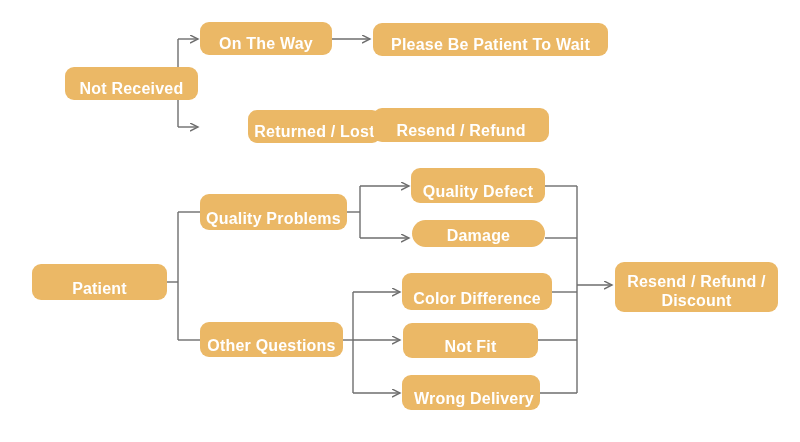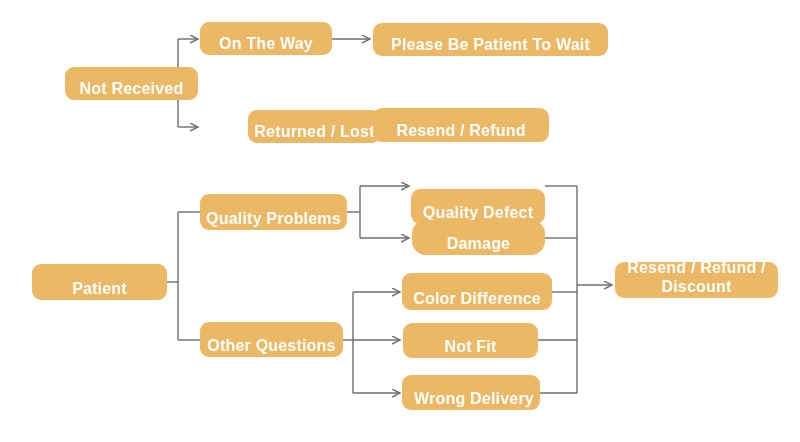--- a/index.html
+++ b/index.html
@@ -94,32 +94,32 @@
       </div>
       <div class="node" style="left: 32px; top: 264px; width: 135px; height: 36px;">
         <span>Patient</span>
       </div>
       <div class="node" style="left: 200px; top: 194px; width: 147px; height: 36px;">
         <span>Quality Problems</span>
       </div>
       <div class="node" style="left: 200px; top: 322px; width: 143px; height: 35px;">
         <span>Other Questions</span>
       </div>
-      <div class="node" style="left: 411px; top: 168px; width: 134px; height: 35px; margin-top: 21px;">
+      <div class="node" style="left: 411px; top: 168px; width: 134px; height: 35px;">
         <span>Quality Defect</span>
       </div>
-      <div class="node" style="left: 412px; top: 220px; width: 133px; height: 35px; border-radius: 14px;">
+      <div class="node" style="left: 412px; top: 220px; width: 133px; height: 27px; border-radius: 14px;">
         <span>Damage</span>
       </div>
       <div class="node" style="left: 402px; top: 273px; width: 150px; height: 37px;">
         <span>Color Difference</span>
       </div>
       <div class="node" style="left: 403px; top: 323px; width: 135px; height: 35px;">
         <span>Not Fit</span>
       </div>
       <div class="node" style="left: 402px; top: 375px; width: 138px; height: 35px; padding-left: 12px;">
         <span>Wrong Delivery</span>
       </div>
-      <div class="node" style="left: 615px; top: 262px; width: 163px; height: 36px;">
+      <div class="node" style="left: 615px; top: 262px; width: 163px; height: 50px;">
         <span>Resend / Refund / Discount</span>
       </div>
     </div>
 </div>
 
 </body></html>

